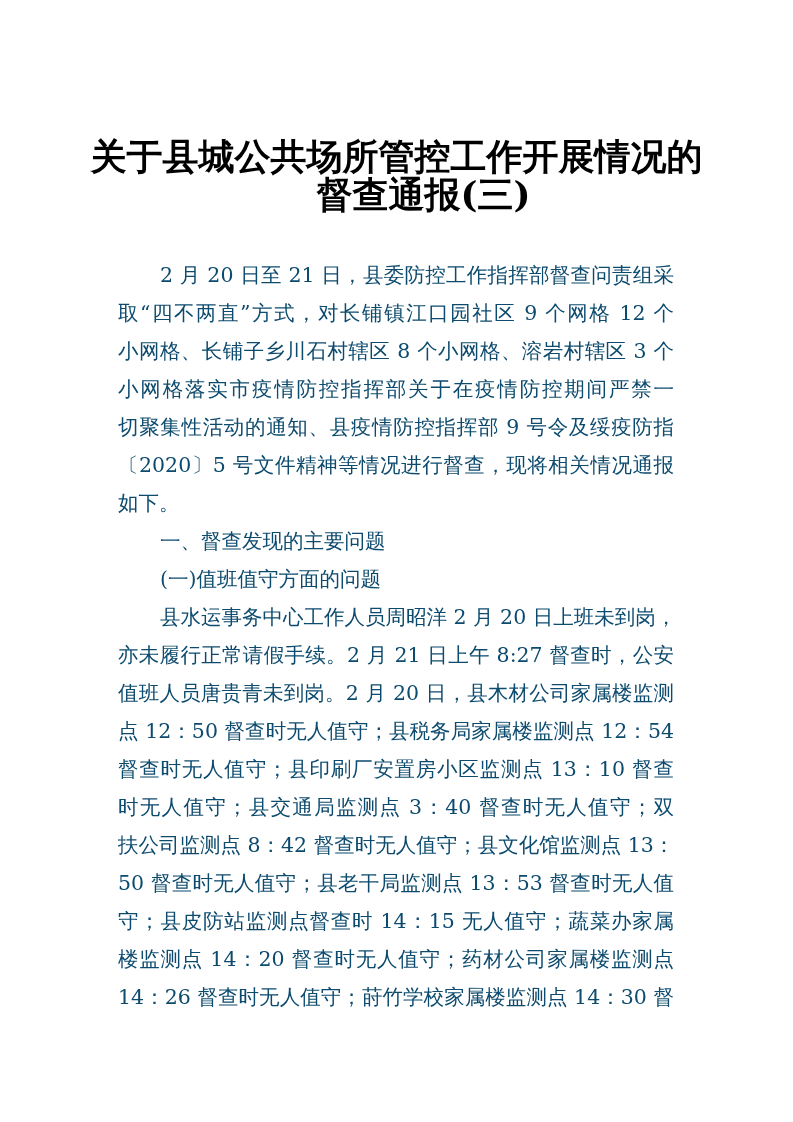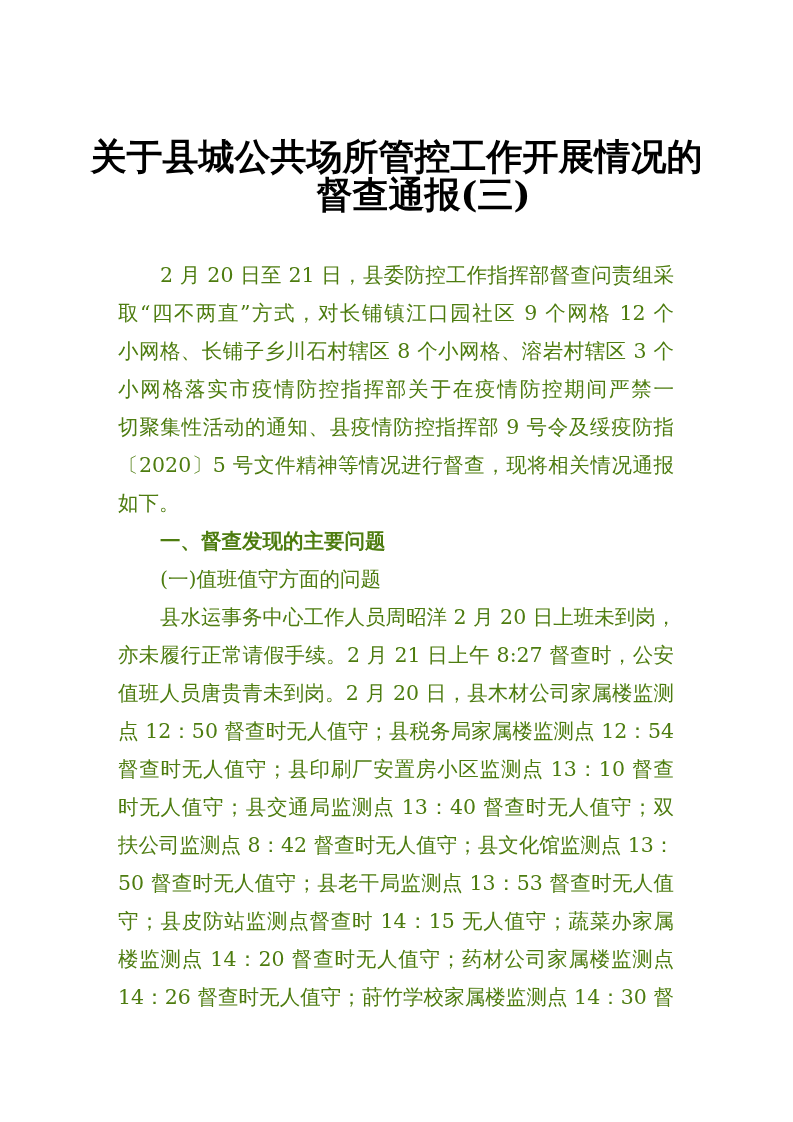--- a/index.html
+++ b/index.html
@@ -5,24 +5,24 @@
   html, body { margin: 0; padding: 0; background: #ffffff; }
   body { width: 793px; height: 1122px; position: relative; overflow: hidden; }
   .page { position: absolute; left: 0; top: 0; width: 793px; height: 1122px; background: #fff; }
   .title { position: absolute; left: 0; width: 793px; text-align: center;
            font-family: "DejaVu Serif", "Liberation Serif", serif; font-weight: bold;
            font-size: 36px; color: #000; line-height: 36px; letter-spacing: 0px; }
   .t1 { top: 138px; }
   .t2 { top: 176px; margin-left: 27px; }
   .line { position: absolute; left: 118px; width: 556px; height: 38px;
           font-family: "DejaVu Serif", "Liberation Serif", serif; font-size: 20.5px;
-          color: #4d7c0f; line-height: 38px; white-space: nowrap;
+          color: #0c4a6e; line-height: 38px; white-space: nowrap;
           text-align: justify; text-align-last: justify; }
   .indent { left: 160px; width: 514px; }
-  .h1 { font-family: "DejaVu Sans", "Liberation Sans", sans-serif; font-weight: bold; text-align: left; text-align-last: left; }
+  .h1 { font-family: "DejaVu Sans", "Liberation Sans", sans-serif; font-weight: normal; text-align: left; text-align-last: left; }
   .h2 { text-align: right; text-align-last: left; }
   .last { text-align-last: left; }
 </style>
 </head>
 <body>
 
 <div class="page">
   <div class="title t1">关于县城公共场所管控工作开展情况的</div>
   <div class="title t2">督查通报(三)</div>
 
@@ -35,19 +35,19 @@
   <div class="line last" style="top:484px">如下。</div>
 
   <div class="line indent h1" style="top:522px">一、督查发现的主要问题</div>
   <div class="line indent h2" style="top:560px">(一)值班值守方面的问题</div>
 
   <div class="line indent" style="top:598px">县水运事务中心工作人员周昭洋 2 月 20 日上班未到岗，</div>
   <div class="line" style="top:636px">亦未履行正常请假手续。2 月 21 日上午 8:27 督查时，公安</div>
   <div class="line" style="top:674px">值班人员唐贵青未到岗。2 月 20 日，县木材公司家属楼监测</div>
   <div class="line" style="top:712px">点 12：50 督查时无人值守；县税务局家属楼监测点 12：54</div>
   <div class="line" style="top:750px">督查时无人值守；县印刷厂安置房小区监测点 13：10 督查</div>
-  <div class="line" style="top:788px">时无人值守；县交通局监测点 13：40 督查时无人值守；双</div>
+  <div class="line" style="top:788px">时无人值守；县交通局监测点 3：40 督查时无人值守；双</div>
   <div class="line" style="top:826px">扶公司监测点 8：42 督查时无人值守；县文化馆监测点 13：</div>
   <div class="line" style="top:864px">50 督查时无人值守；县老干局监测点 13：53 督查时无人值</div>
   <div class="line" style="top:902px">守；县皮防站监测点督查时 14：15 无人值守；蔬菜办家属</div>
   <div class="line" style="top:940px">楼监测点 14：20 督查时无人值守；药材公司家属楼监测点</div>
   <div class="line" style="top:978px">14：26 督查时无人值守；莳竹学校家属楼监测点 14：30 督</div>
 </div>
 
 </body></html>

